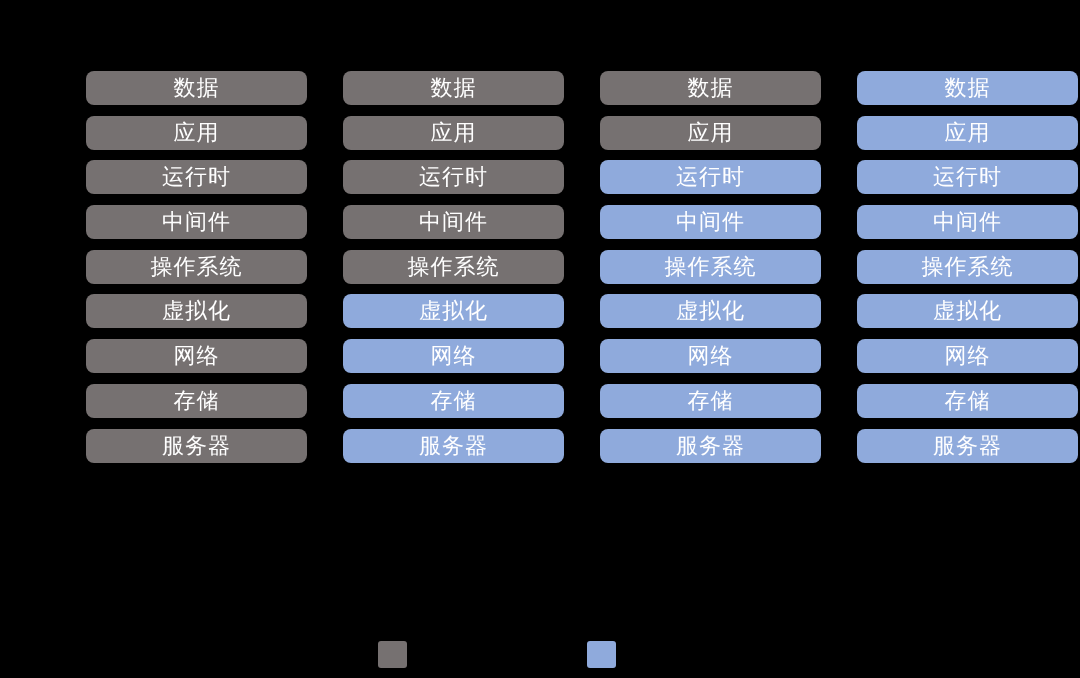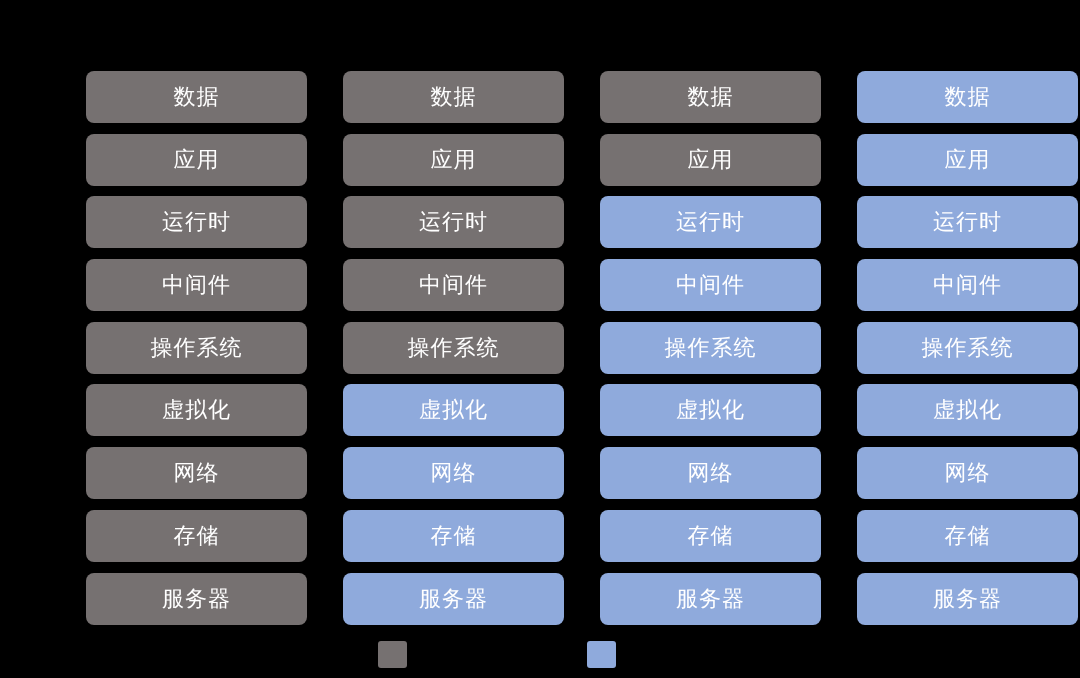--- a/index.html
+++ b/index.html
@@ -24,21 +24,21 @@
     display: flex;
     justify-content: space-between;
   }
   .column {
     display: flex;
     flex-direction: column;
     gap: 10.7px;
     width: 221px;
   }
   .cell {
-    height: 52px;
+    height: 34px;
     border-radius: 8px;
     display: flex;
     align-items: center;
     justify-content: center;
     color: #ffffff;
     font-size: 22px;
     letter-spacing: 1px;
     box-sizing: border-box;
   }
   .cell.gray { background: var(--gray, #767171); }

